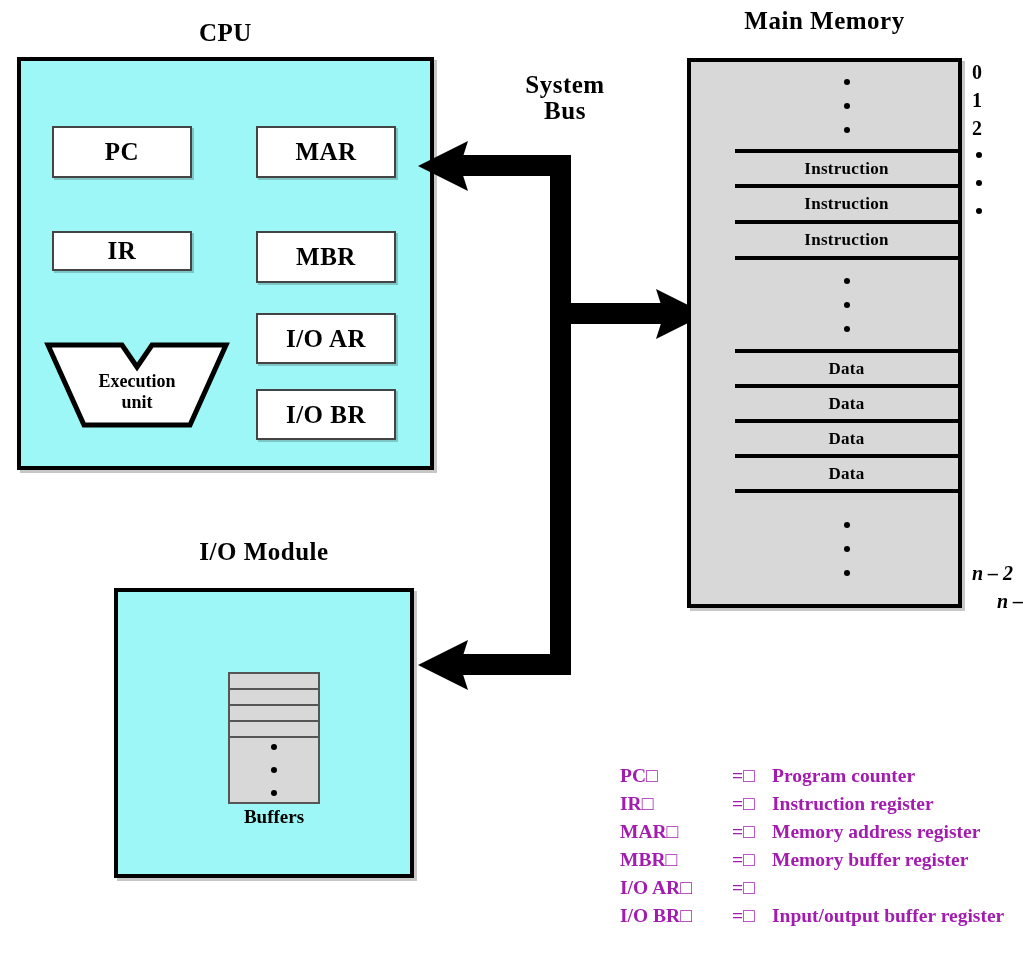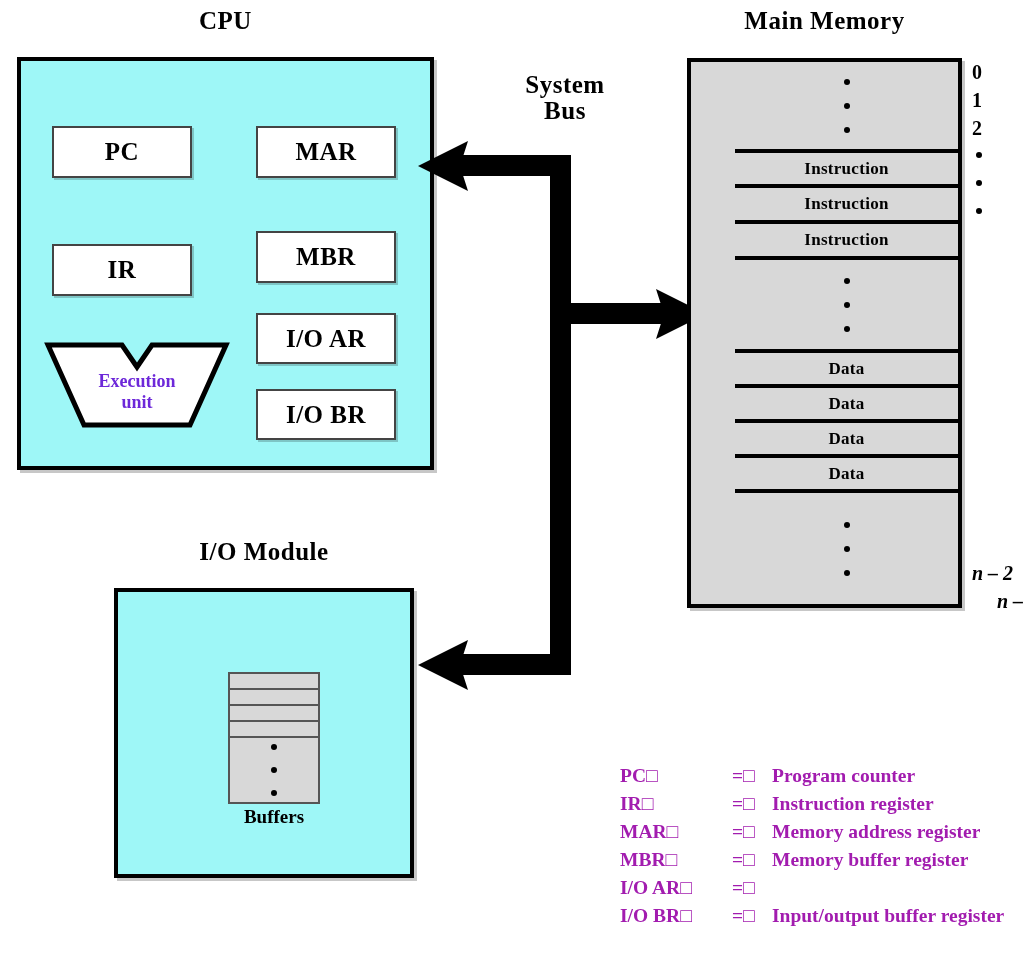--- a/index.html
+++ b/index.html
@@ -56,21 +56,21 @@
   
   .alu-wrap { }
   .alu-label {
     position: absolute;
     width: 100%;
     top: 34%;
     text-align: center;
     font-weight: bold;
     font-size: 18px;
     line-height: 1.18;
-    color: #6d28d9;
+    color: #000000;
     pointer-events: none;
   }
 
   
   .mem-frame {
     border: 4px solid #000000;
     background: #d8d8d8;
     box-sizing: border-box;
     box-shadow: 3px 3px 0 rgba(0,0,0,0.22);
   }
@@ -155,33 +155,33 @@
   .legend-row { display: flex; align-items: baseline; }
   .legend-abbr { display: inline-block; width: 112px; }
   .legend-eq   { display: inline-block; width: 40px; }
   .legend-desc { display: inline-block; }
 </style>
 </head>
 <body>
 
 <div id="canvas">
 
-  <div class="abs title" style="left:17px; top:8px; width:417px;">CPU</div>
+  <div class="abs title" style="left:17px; top:20px; width:417px;">CPU</div>
 
   <div class="abs cyan-box" style="left:17px; top:57px; width:417px; height:413px;"></div>
 
   <div class="abs reg" style="left:52px; top:126px; width:140px; height:52px;">
     <span>PC</span>
   </div>
 
   <div class="abs reg" style="left:256px; top:126px; width:140px; height:52px;">
     <span>MAR</span>
   </div>
 
-  <div class="abs reg" style="left:52px; top:244px; width:140px; height:52px;">
+  <div class="abs reg" style="left:52px; top:231px; width:140px; height:40px;">
     <span>IR</span>
   </div>
 
   <div class="abs reg" style="left:256px; top:231px; width:140px; height:52px;">
     <span>MBR</span>
   </div>
 
   <div class="abs reg" style="left:256px; top:389px; width:140px; height:51px;">
     <span>I/O BR</span>
   </div>

